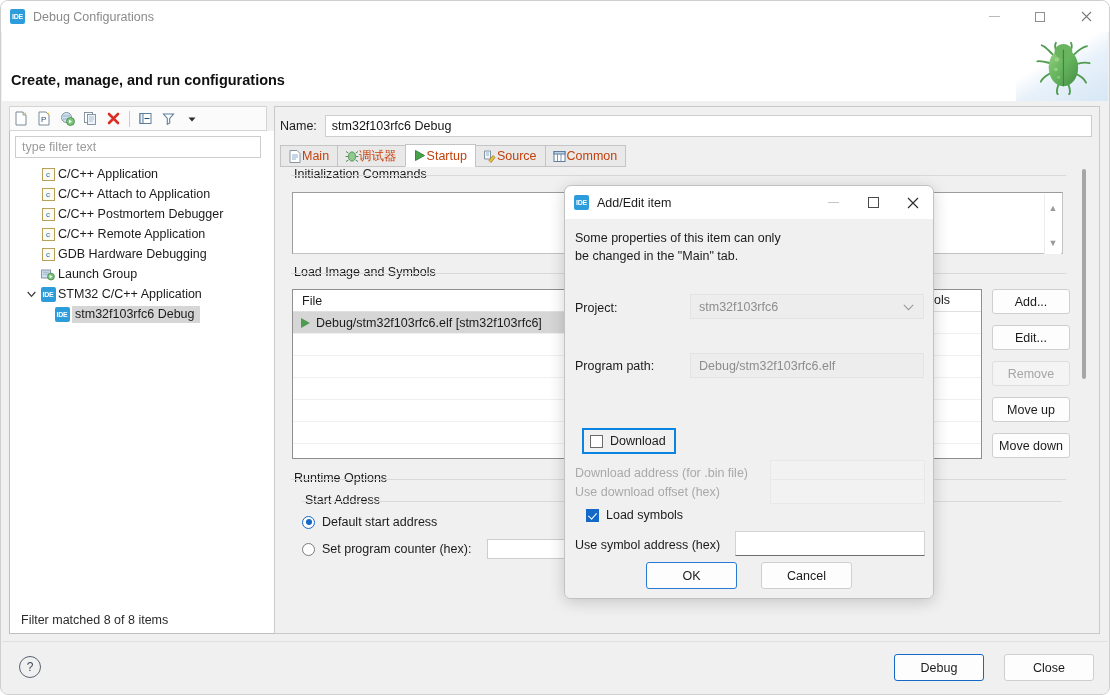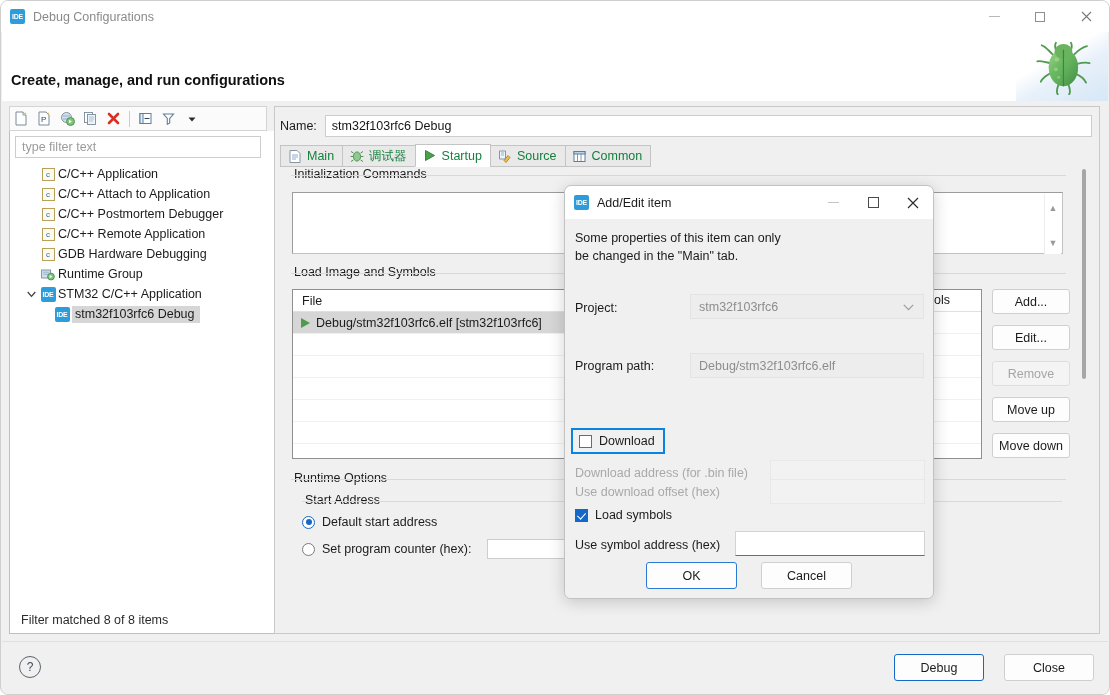--- a/index.html
+++ b/index.html
@@ -115,23 +115,23 @@
   #nameinput{
     flex:1;height:22px;background:#ffffff;border:1px solid #cdcdcd;box-sizing:border-box;
     display:flex;align-items:center;padding-left:6px;font-size:12.5px;color:#151515;
   }
   #tabstrip{
     position:absolute;left:5px;top:37px;width:812px;height:23px;
     border-bottom:1px solid #c4c4c4;display:flex;align-items:flex-end;
   }
   .tab{
     height:22px;box-sizing:border-box;display:flex;align-items:center;
-    padding:0 8px 0 7px;font-size:12.5px;color:#15803d;
+    padding:0 8px 0 7px;font-size:12.5px;color:#c2410c;
     border:1px solid #c4c4c4;border-bottom:1px solid #c4c4c4;
-    background:#e9e9e9;margin-right:-1px;gap:5px;
+    background:#e9e9e9;margin-right:-1px;
   }
   .tab.active{background:#ffffff;border-bottom:1px solid #ffffff;height:23px;}
   .tabicon{width:14px;height:14px;display:flex;align-items:center;justify-content:center;}
   #tabcontent{
     position:absolute;left:5px;top:60px;width:812px;height:406px;
     background:#f0f0f0;
   }
   #vscroll{
     position:absolute;right:2px;top:2px;width:12px;height:400px;background:#f0f0f0;
   }
@@ -206,21 +206,21 @@
   .mlabel.dim{color:#a9a9a9;}
   .mfield{
     position:absolute;height:25px;background:#ededed;border:1px solid #e3e3e3;box-sizing:border-box;
     display:flex;align-items:center;padding-left:8px;font-size:12.5px;color:#8d8d8d;
   }
   .mfield.empty{background:#f2f2f2;border:1px solid #e8e8e8;}
   .mfield.active{background:#ffffff;border:1px solid #d3d3d3;border-bottom:1px solid #6d6d6d;color:#151515;}
   .chk{width:13px;height:13px;border:1px solid #6b6b6b;background:#fff;box-sizing:border-box;display:inline-block;position:relative;}
   .chk.on{background:#1468c8;border-color:#1468c8;}
   .chk.on::after{content:"";position:absolute;left:3px;top:1px;width:4px;height:7px;border:solid #fff;border-width:0 1.6px 1.6px 0;transform:rotate(42deg);}
-  .chkrow{position:absolute;display:flex;align-items:center;gap:7px;font-size:12.5px;}
+  .chkrow{position:absolute;display:flex;align-items:center;gap:7px;font-size:12.5px;margin-left:11px;}
   #downloadrow{padding:4px 8px 4px 6px;border:2px solid #0a84e0;box-sizing:border-box;background:#f0f0f0;}
   #mbuttons{position:absolute;left:0;bottom:10px;width:100%;display:flex;justify-content:center;gap:24px;}
   .mbtn{
     width:91px;height:27px;background:#fdfdfd;border:1px solid #cfcfcf;border-radius:3px;
     display:flex;align-items:center;justify-content:center;font-size:12.5px;box-sizing:border-box;
   }
   .mbtn.primary{border:1px solid #2a7ad4;}
 </style>
 </head>
 <body>
@@ -382,21 +382,21 @@
             <div class="trow">
               <span class="twist"></span>
               <span class="ic">
                 <svg width="14" height="13" viewBox="0 0 14 13">
                   <rect x="0.6" y="2" width="9" height="8" fill="#cfe0ef" stroke="#7a8a99" stroke-width="0.9"></rect>
                   <path d="M2.2 4.2 h6 M2.2 6.2 h6" stroke="#8fa6bb" stroke-width="0.8"></path>
                   <circle cx="10" cy="8.6" r="3.4" fill="#7cc47c" stroke="#3f8542" stroke-width="0.8"></circle>
                   <path d="M8.7 7 l2.6 1.6 l-2.6 1.6z" fill="#ffffff"></path>
                 </svg>
               </span>
-              <span class="lbl">Runtime Group</span>
+              <span class="lbl">Launch Group</span>
             </div>
             <div class="trow">
               <span class="twist">
                 <svg width="9" height="7" viewBox="0 0 9 7">
                   <path d="M0.7 1 L4.5 5.4 L8.3 1" stroke="#3c3c3c" stroke-width="1.2" fill="none"></path>
                 </svg>
               </span>
               <span class="ic">
                 <span class="ide-badge">IDE</span>
               </span>

